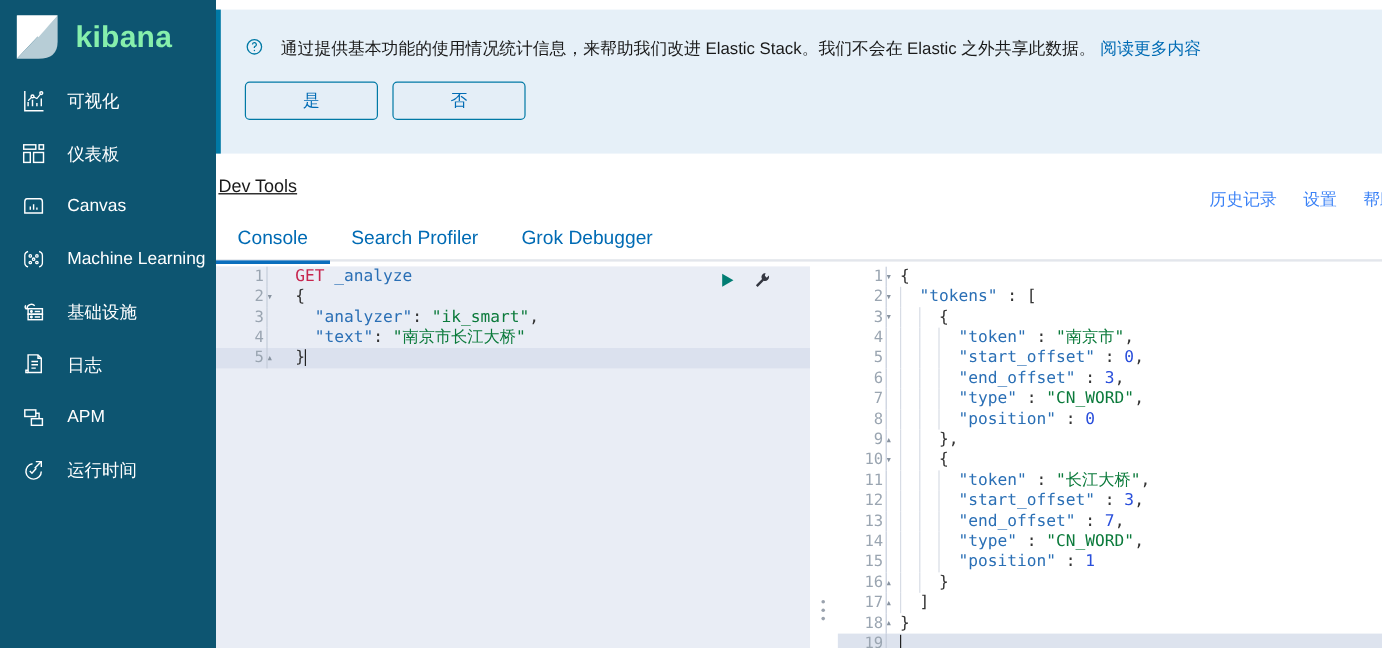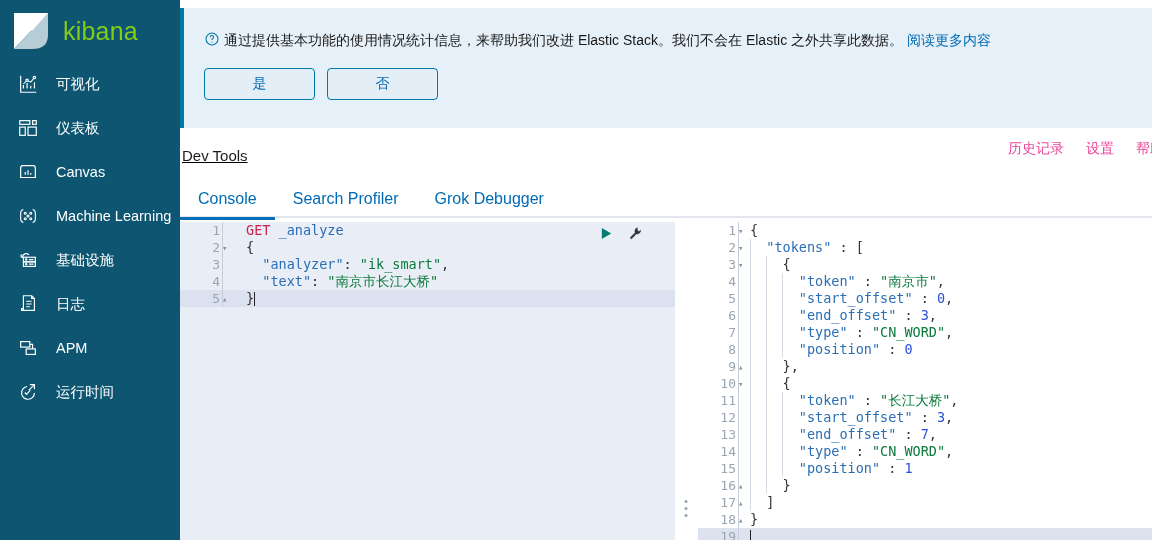--- a/index.html
+++ b/index.html
@@ -25,25 +25,25 @@
     display: flex; align-items: center;
     padding-left: 12px;
   }
   .logo-mark {
     width: 38px; height: 40px;
     position: relative;
     flex: 0 0 38px;
   }
   .logo-mark svg { display: block; }
   .logo-text {
-    color: #84cc16;
+    color: #86efac;
     font-size: 25px;
     letter-spacing: .2px;
     margin-left: 13px;
-    font-weight: 400;
+    font-weight: 700;
   }
   .nav-item {
     height: 44px;
     display: flex; align-items: center;
     padding-left: 14px;
     cursor: pointer;
     color: #ffffff;
   }
   .nav-icon {
     width: 28px; height: 28px;
@@ -74,20 +74,21 @@
     background: #e6f0f8;
     border-left: 4px solid #0079a5;
     height: 120px;
     position: relative;
     padding: 22px 16px 0 20px;
   }
   .banner-line { display: flex; align-items: flex-start; }
   .q-icon { flex: 0 0 20px; margin-top: 1px; color: #0079a5; }
   .q-icon svg { display: block; }
   .banner-text {
+    margin-left: 10px;
     font-size: 14px;
     color: #1a1a1a;
     line-height: 20px;
     white-space: nowrap;
   }
   .banner-link { color: #006bb4; cursor: pointer; }
   .banner-buttons { margin-top: 18px; display: flex; gap: 12px; }
   .banner-btn {
     width: 111px; height: 32px;
     border: 1px solid #0079a5;
@@ -116,23 +117,24 @@
   }
   #header-links {
     position: absolute;
     right: -12px;
     top: 12px;
     display: flex; gap: 22px;
     padding-right: 0;
   }
   .header-link {
     font-size: 14px;
-    color: #ec4899;
+    color: #3b82f6;
     cursor: pointer;
     white-space: nowrap;
+    margin-top: 18px;
   }
 
   
   #tabs {
     height: 42px;
     display: flex; align-items: flex-end;
     position: relative;
     margin-top: 4px;
   }
   #tabs-underline {

